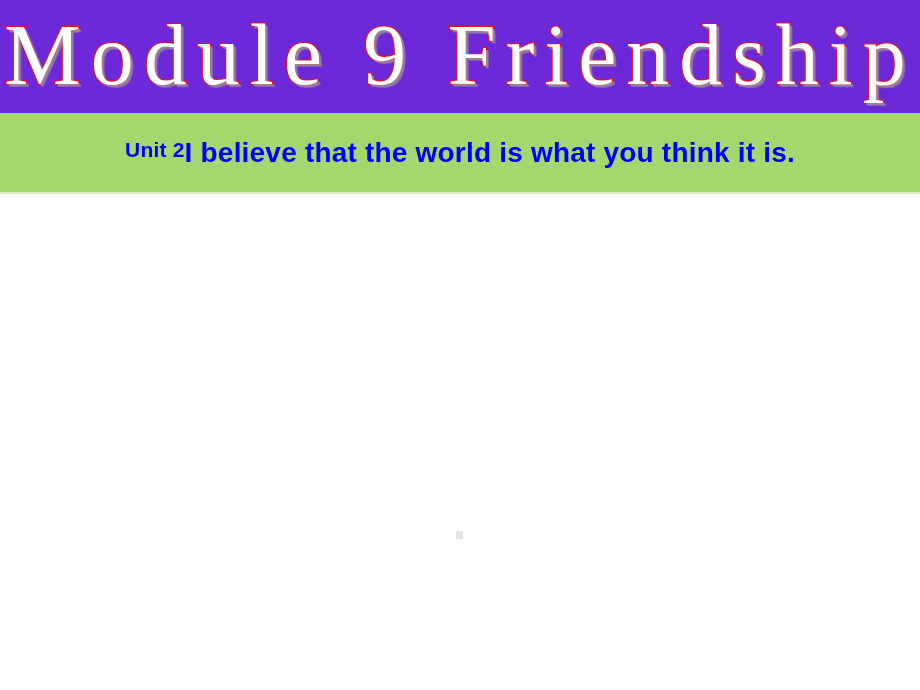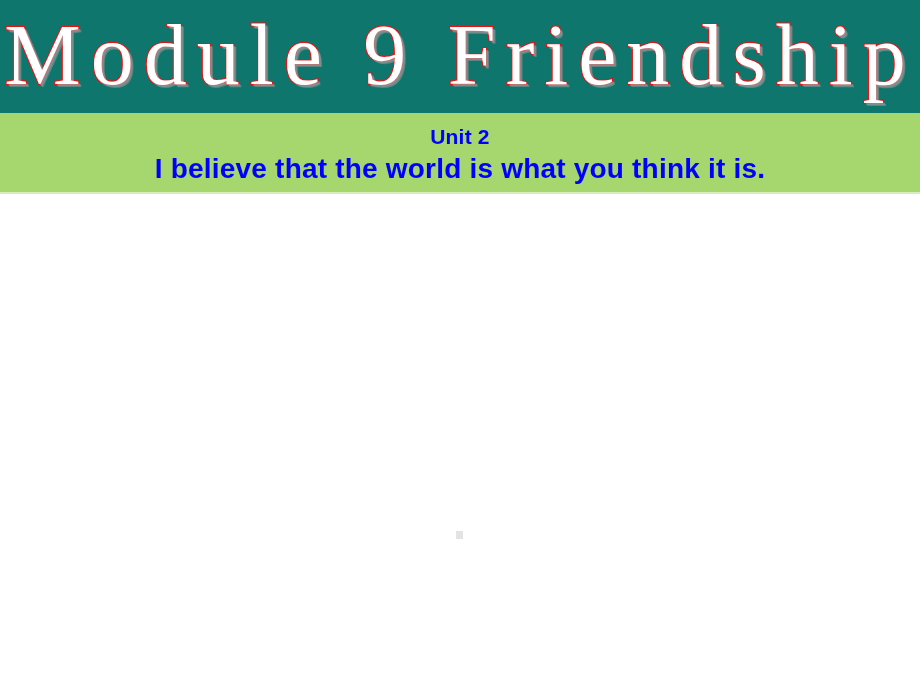--- a/index.html
+++ b/index.html
@@ -24,21 +24,21 @@
   }
 
   
   .title-zone {
     position: absolute;
     left: 0;
     top: 0;
     width: 920px;
     height: 113px;
     overflow: hidden;
-    background: #0f766e;
+    background: #6d28d9;
   }
 
   .title-text {
     position: absolute;
     left: 50%;
     top: 6px;
     transform: translateX(-50%);
     white-space: nowrap;
     font-family: "Liberation Serif", "DejaVu Serif", serif;
     font-size: 86px;
@@ -68,21 +68,21 @@
   
   .banner {
     position: absolute;
     left: 0;
     top: 113px;
     width: 920px;
     height: 79px;
     background: #a6d76e;
     box-sizing: border-box;
     display: flex;
-    flex-direction: column;
+    flex-direction: row;
     align-items: center;
     justify-content: center;
   }
   .banner-edge {
     position: absolute;
     left: 0;
     top: 192px;
     width: 920px;
     height: 2px;
     background: #d8edbd;

